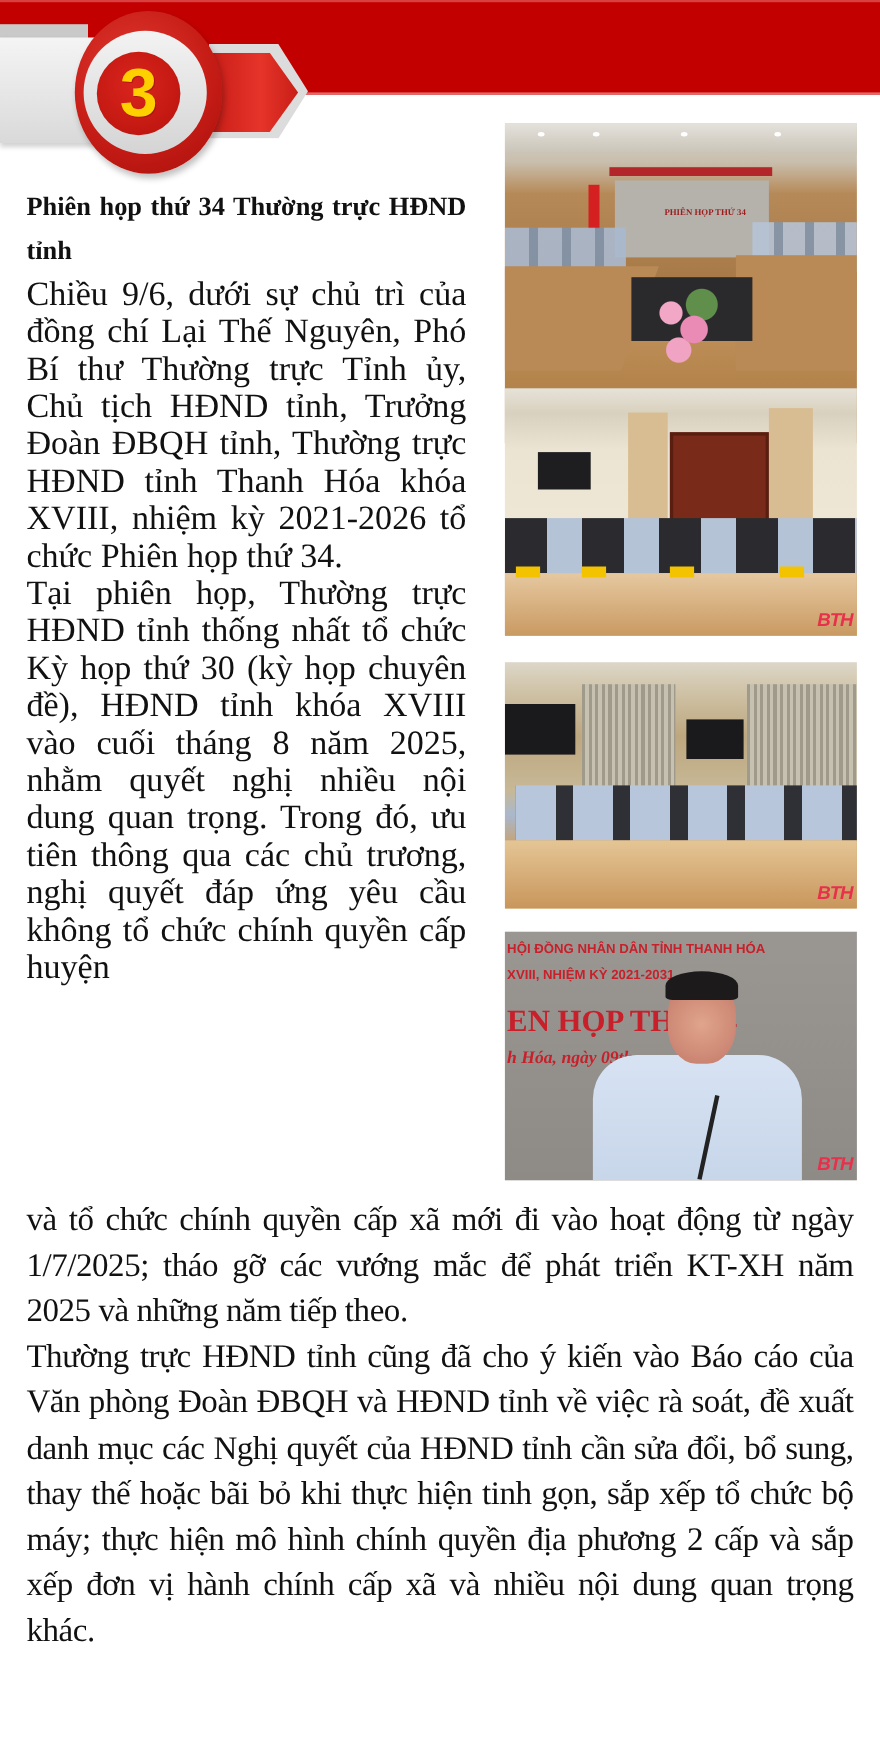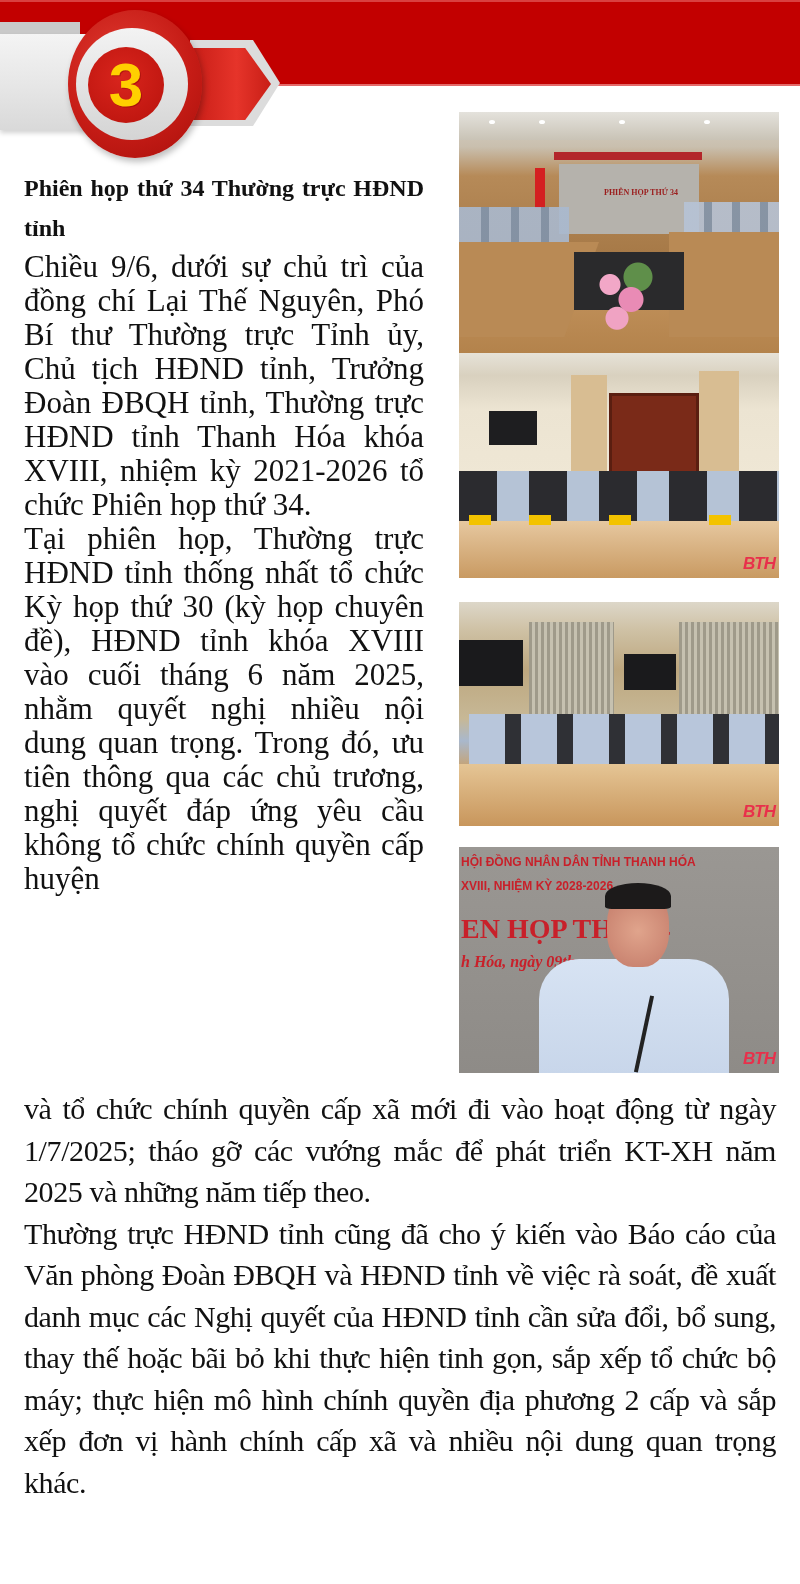--- a/index.html
+++ b/index.html
@@ -86,21 +86,21 @@
 <div class="badge-outer"></div>
 <div class="badge-ring"></div>
 <div class="badge-inner">
   <span class="badge-num">3</span>
 </div>
 
 <h1 class="title">Phiên họp thứ 34 Thường trực HĐND tỉnh</h1>
 
 <div class="col-text">
   <p class="justify-p">Chiều 9/6, dưới sự chủ trì của đồng chí Lại Thế Nguyên, Phó Bí thư Thường trực Tỉnh ủy, Chủ tịch HĐND tỉnh, Trưởng Đoàn ĐBQH tỉnh, Thường trực HĐND tỉnh Thanh Hóa khóa XVIII, nhiệm kỳ 2021-2026 tổ chức Phiên họp thứ 34.</p>
-  <p class="justify-last">Tại phiên họp, Thường trực HĐND tỉnh thống nhất tổ chức Kỳ họp thứ 30 (kỳ họp chuyên đề), HĐND tỉnh khóa XVIII vào cuối tháng 6 năm 2025, nhằm quyết nghị nhiều nội dung quan trọng. Trong đó, ưu tiên thông qua các chủ trương, nghị quyết đáp ứng yêu cầu không tổ chức chính quyền cấp huyện</p>
+  <p class="justify-last">Tại phiên họp, Thường trực HĐND tỉnh thống nhất tổ chức Kỳ họp thứ 30 (kỳ họp chuyên đề), HĐND tỉnh khóa XVIII vào cuối tháng 8 năm 2025, nhằm quyết nghị nhiều nội dung quan trọng. Trong đó, ưu tiên thông qua các chủ trương, nghị quyết đáp ứng yêu cầu không tổ chức chính quyền cấp huyện</p>
 </div>
 
 <div class="wide-text">
   <p>và tổ chức chính quyền cấp xã mới đi vào hoạt động từ ngày 1/7/2025; tháo gỡ các vướng mắc để phát triển KT-XH năm 2025 và những năm tiếp theo.</p>
   <p>Thường trực HĐND tỉnh cũng đã cho ý kiến vào Báo cáo của Văn phòng Đoàn ĐBQH và HĐND tỉnh về việc rà soát, đề xuất danh mục các Nghị quyết của HĐND tỉnh cần sửa đổi, bổ sung, thay thế hoặc bãi bỏ khi thực hiện tinh gọn, sắp xếp tổ chức bộ máy; thực hiện mô hình chính quyền địa phương 2 cấp và sắp xếp đơn vị hành chính cấp xã và nhiều nội dung quan trọng khác.</p>
 </div>
 
 <div class="photo" id="p1">
   <div class="ceiling"></div>
   <span class="light" style="left:30px"></span>
@@ -139,21 +139,21 @@
   <div class="curtain" style="left:220px; width:100px"></div>
   <div class="tv1"></div>
   <div class="tv2"></div>
   <div class="people"></div>
   <div class="desk"></div>
   <span class="wm">BTH</span>
 </div>
 
 <div class="photo" id="p4">
   <div class="line l1">HỘI ĐỒNG NHÂN DÂN TỈNH THANH HÓA</div>
-  <div class="line l2">XVIII, NHIỆM KỲ 2028-2026</div>
+  <div class="line l2">XVIII, NHIỆM KỲ 2021-2031</div>
   <div class="line l3">EN HỌP THỨ 34</div>
   <div class="line l4">h Hóa, ngày 09th</div>
   <div class="shirt"></div>
   <div class="head"></div>
   <div class="hair"></div>
   <div class="mic"></div>
   <span class="wm">BTH</span>
 </div>
 
 </body></html>

